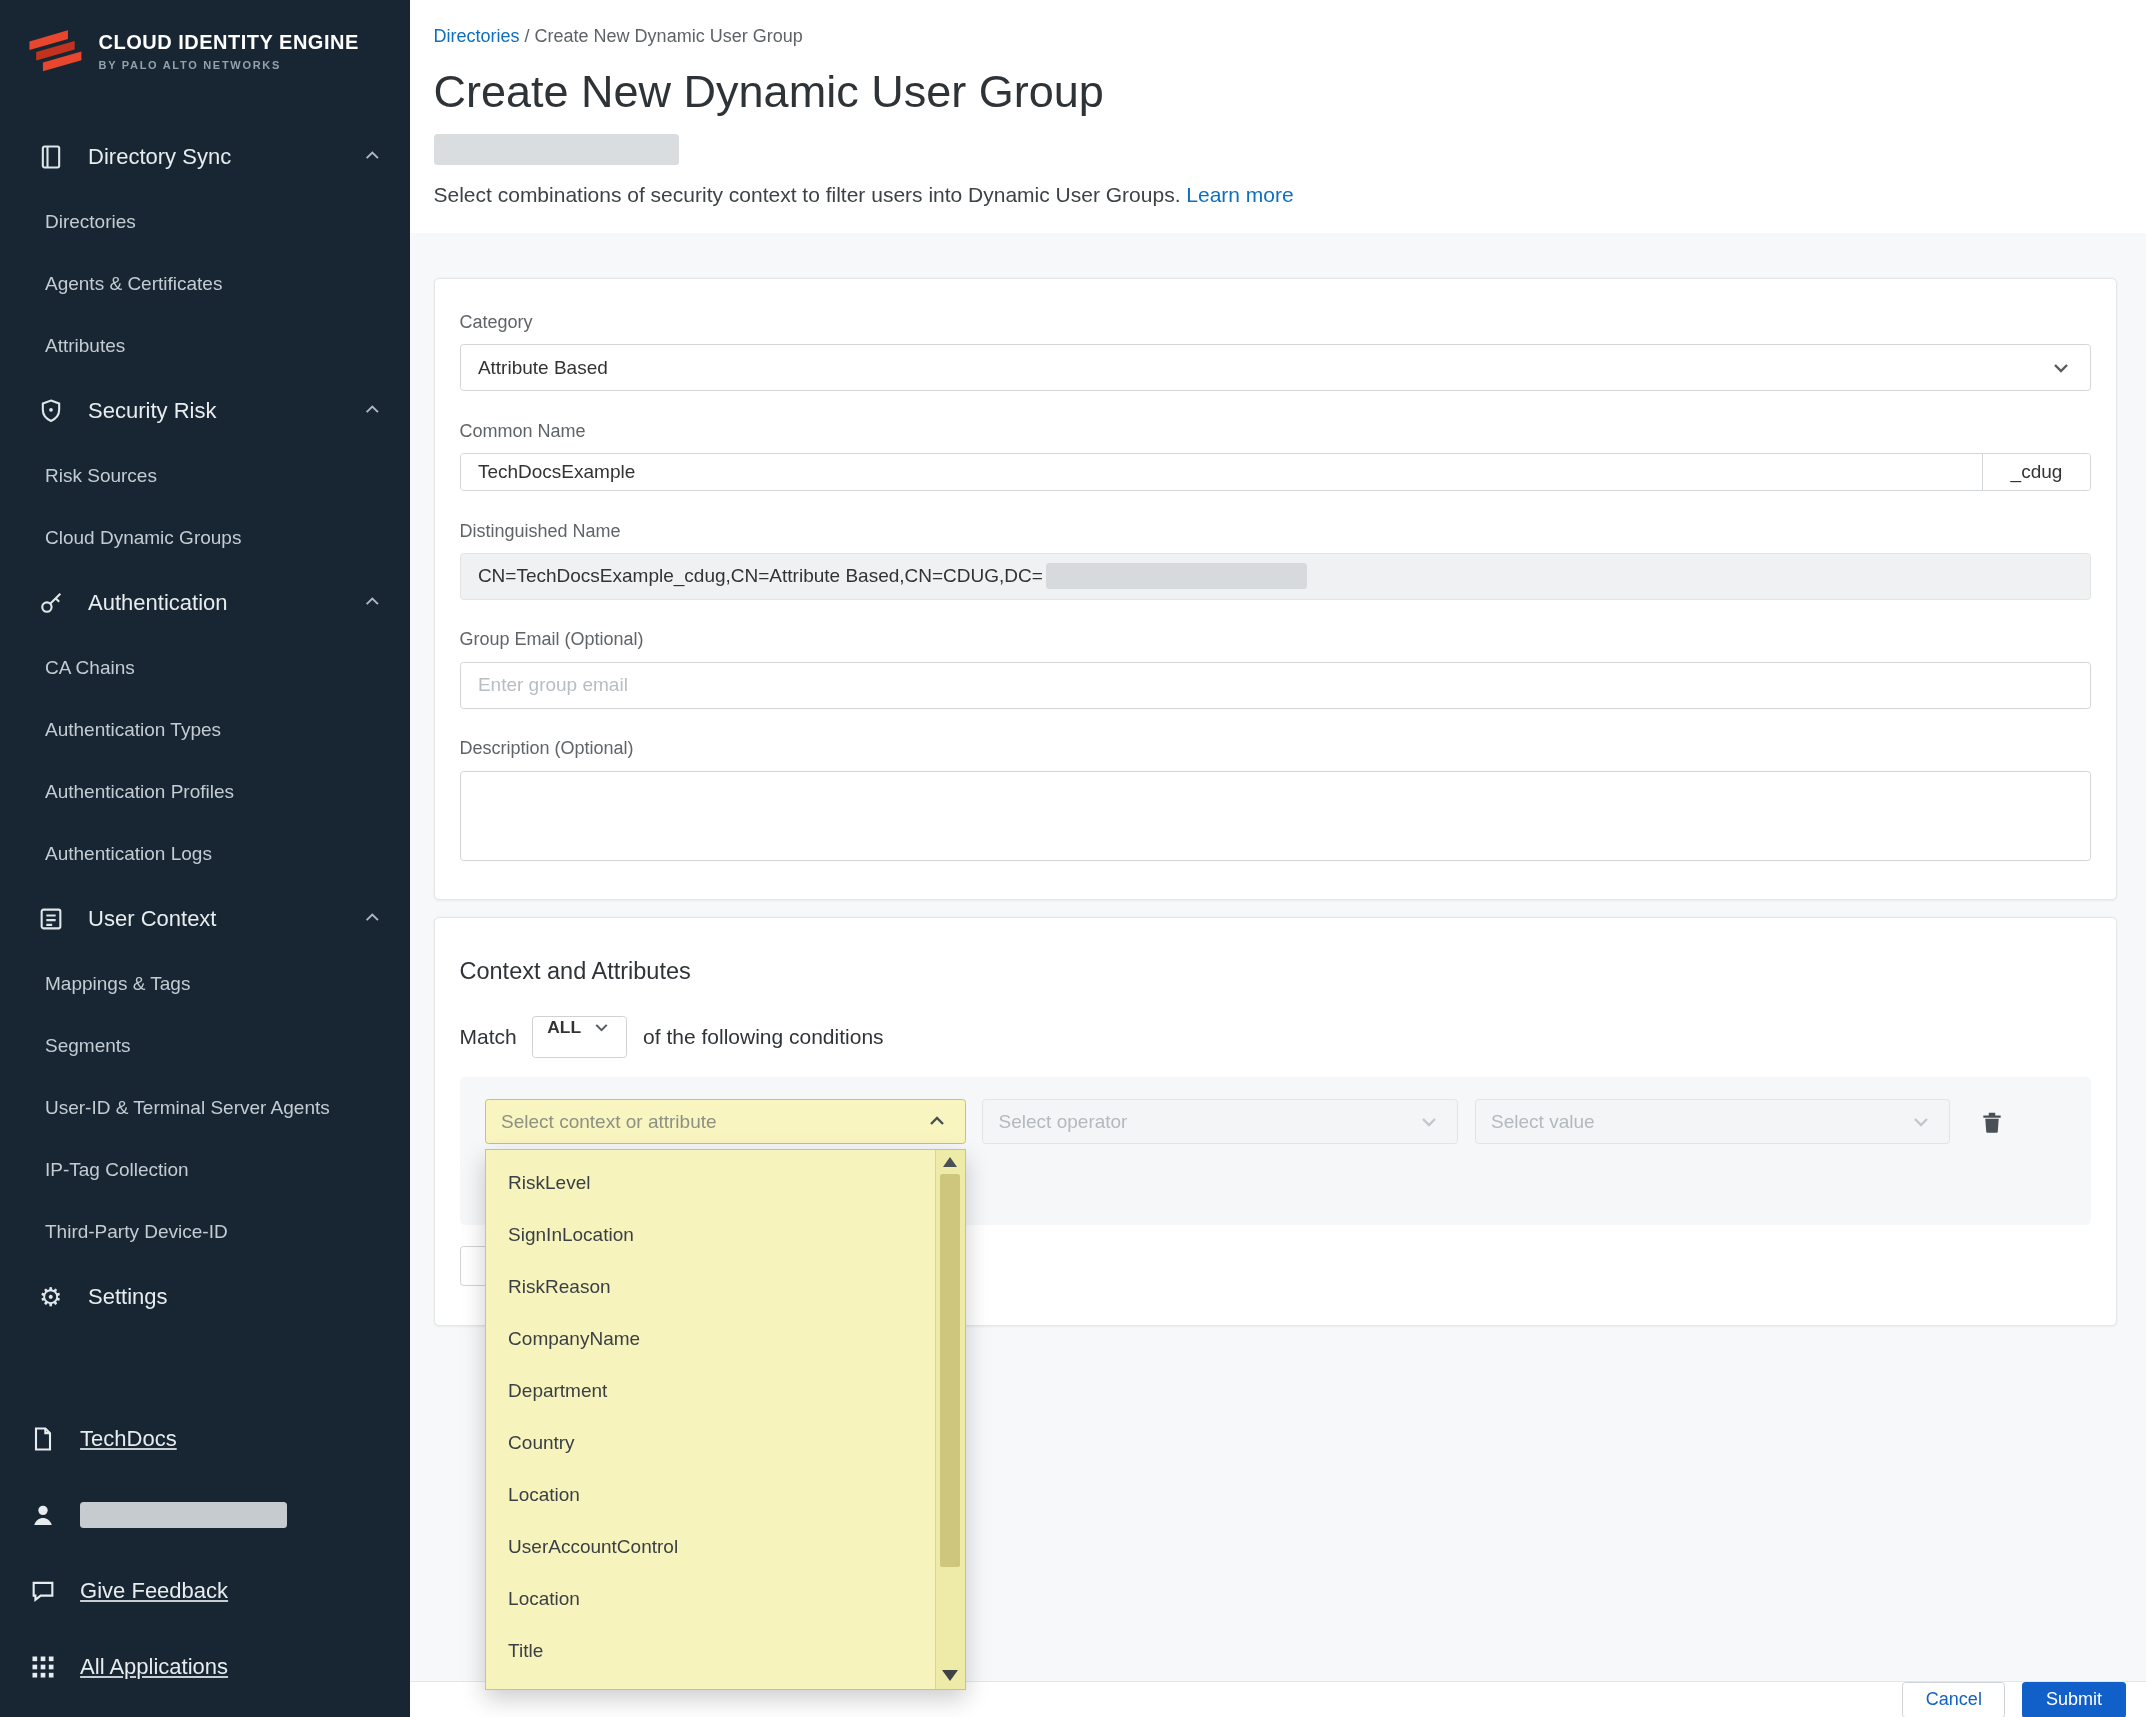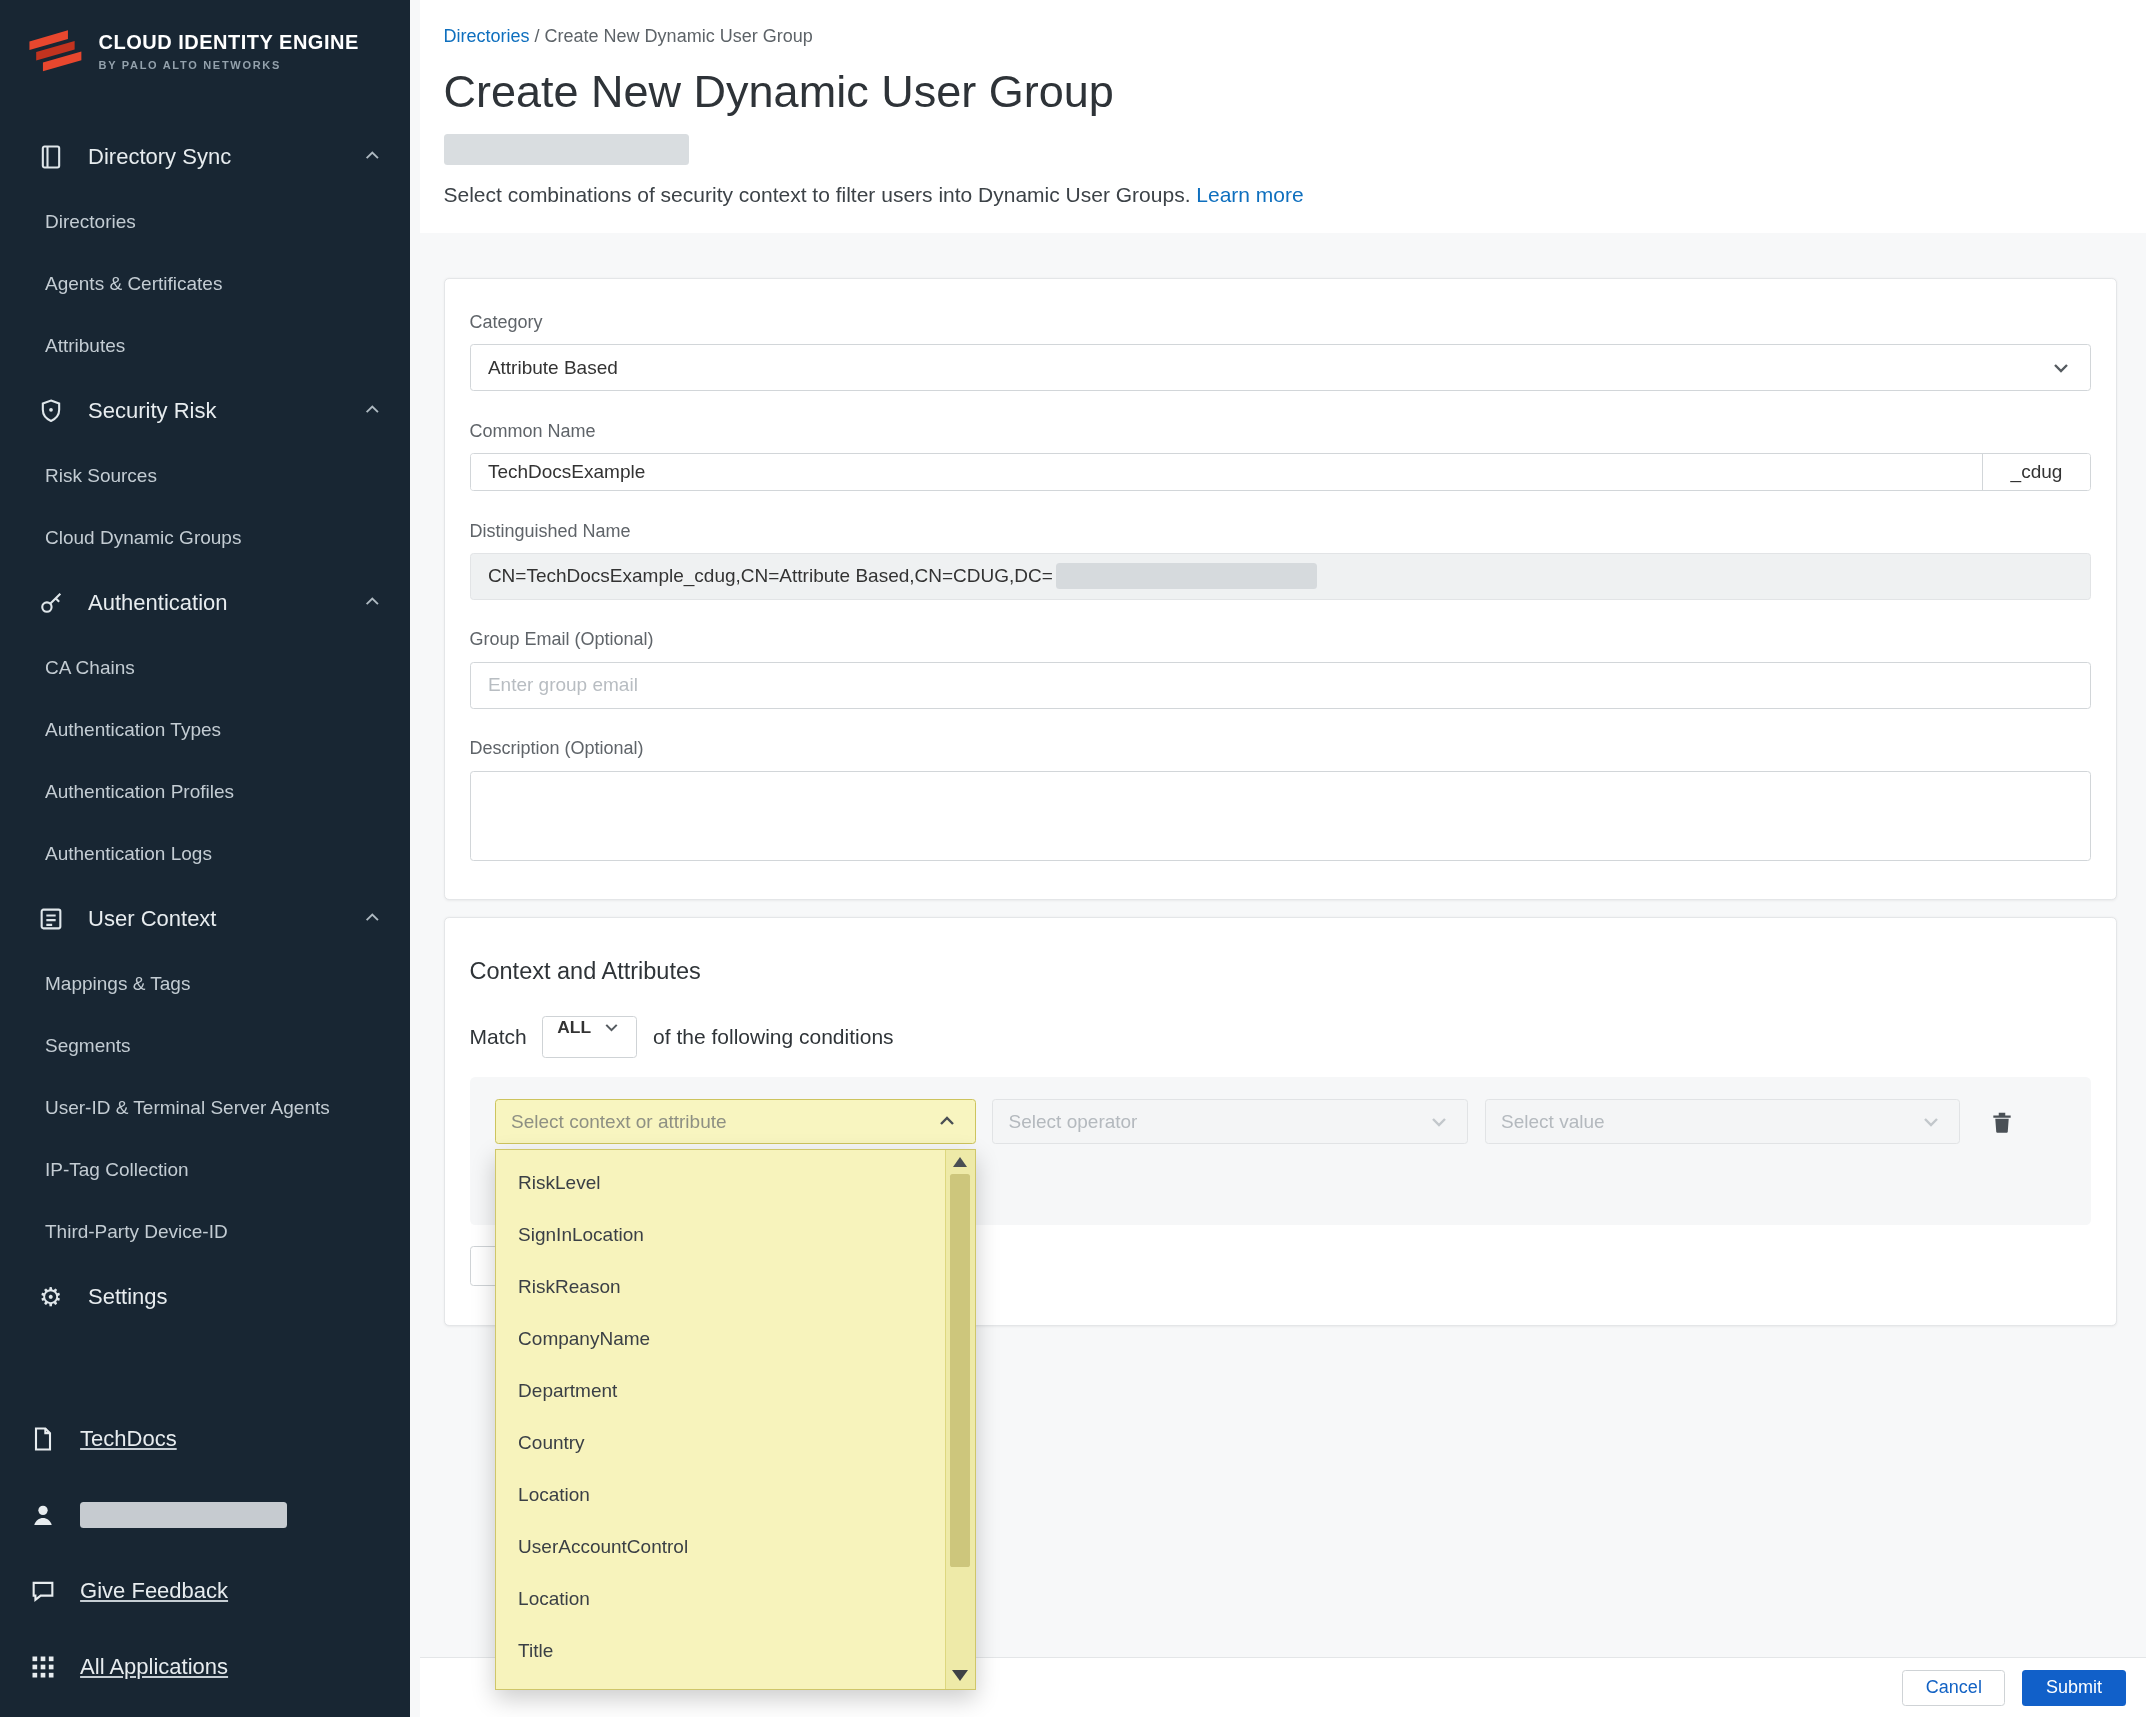--- a/index.html
+++ b/index.html
@@ -1,19 +1,19 @@
 <!DOCTYPE html>
 <html style="font-size:14px"><head>
 <meta charset="utf-8">
 <style>
   * { margin:0; padding:0; box-sizing:border-box; }
   html,body { width:2147px; height:1717px; overflow:hidden;
     font-family:"Liberation Sans","DejaVu Sans",sans-serif; background:#f7f8f9; }
 
-  .app { display:flex; width:2147px; height:1717px;gap:10px; }
+  .app { display:flex; width:2147px; height:1717px; }
 
   
   .sidebar { width:410px; flex-shrink:0; background:#182633; color:#c6ced4;
     display:flex; flex-direction:column; }
   .logo-row { display:flex; align-items:center; gap:15.6px; padding:26px 21px 8.7px 24px; }
   .logo-mark { width:59px; height:50px; flex-shrink:0; }
   .logo-text .t1 { font-size:20px; font-weight:bold; color:#ffffff; letter-spacing:0.5px; }
   .logo-text .t2 { font-size:11px; color:#93a1ac; letter-spacing:1.7px; margin-top:4.3px; font-weight:bold; }
 
   .nav { margin-top:38px; }
@@ -111,21 +111,21 @@
     font-size:19px; color:#3a3f45; cursor:pointer; }
   .dd-scroll { width:30px; background:#eeeaa8; border-left:0.9px solid #ddd77f;
     display:flex; flex-direction:column; align-items:center; }
   .dd-up { margin-top:7px; width:0; height:0; border-left:7.8px solid transparent;
     border-right:7.8px solid transparent; border-bottom:10.4px solid #4a4f54; cursor:pointer; }
   .dd-thumb { width:20px; height:393px; margin-top:7px; background:#cdc67c; border-radius:2.6px; cursor:grab; }
   .dd-down { margin-top:auto; margin-bottom:8.7px; width:0; height:0; border-left:8.7px solid transparent;
     border-right:8.7px solid transparent; border-top:11.3px solid #3f4246; cursor:pointer; }
 
   
-  .footer-bar { height:60px; background:#ffffff; border-top:0.9px solid #e4e6e8;
+  .footer-bar { height:36px; background:#ffffff; border-top:0.9px solid #e4e6e8;
     display:flex; align-items:center; justify-content:flex-end; gap:16.5px; padding-right:21px; }
   .btn { height:36px; border-radius:3.5px; font-size:18px; cursor:pointer; font-family:inherit; }
   .btn-cancel { padding:0 22.6px; background:#fff; border:0.9px solid #cfd3d6; color:#1262c4; }
   .btn-submit { padding:0 24px; background:#1160c9; border:none; color:#fff; }
 
   svg { display:block; }
 </style>
 </head>
 <body>
 

